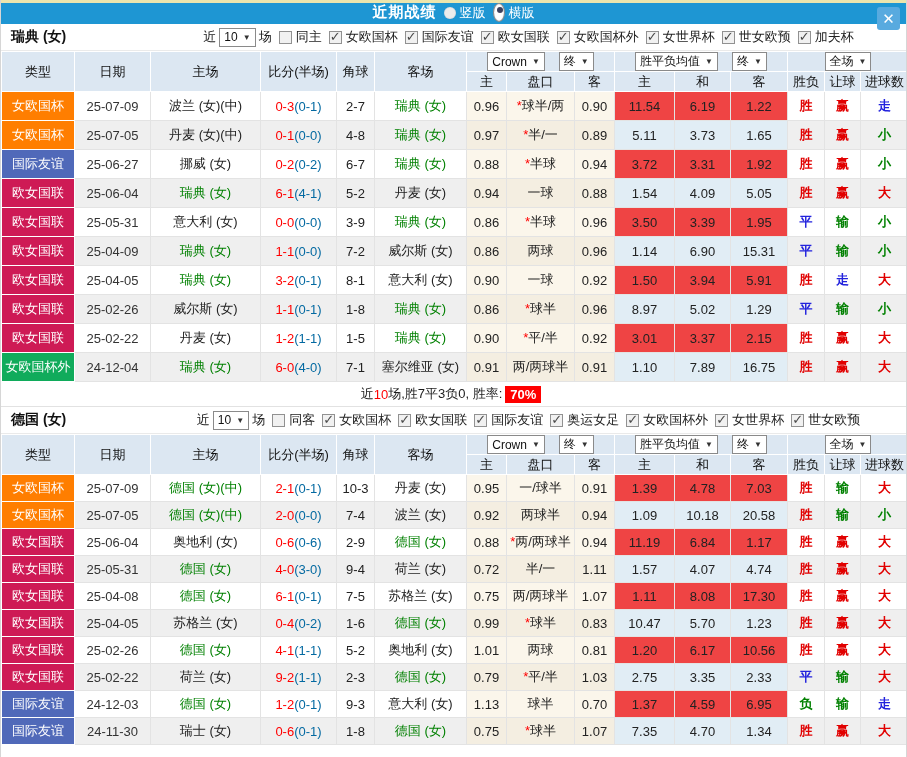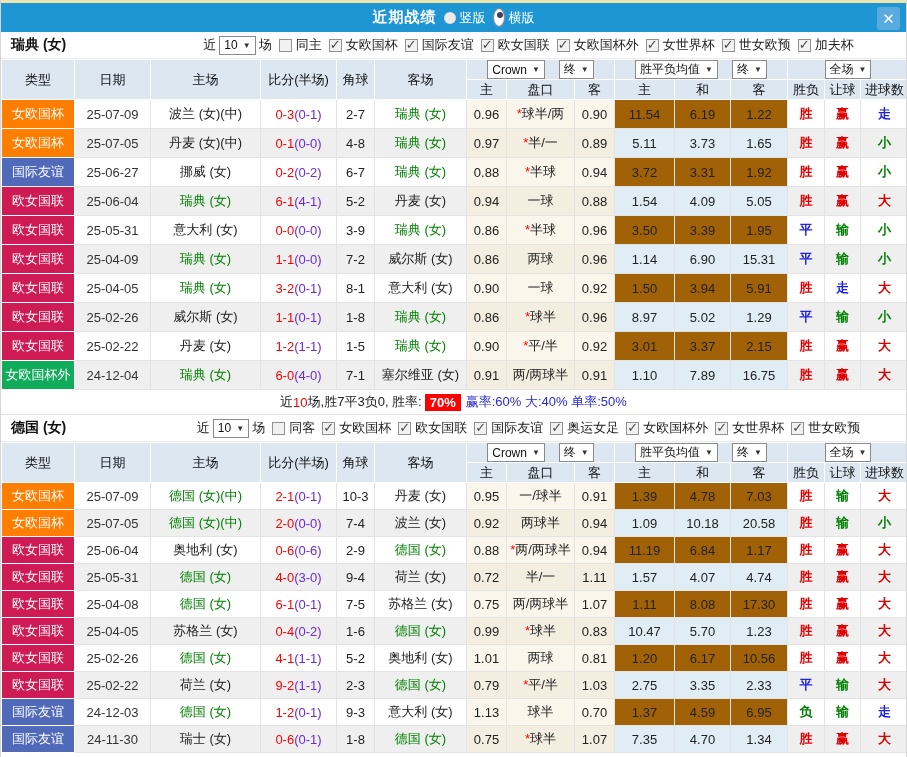--- a/index.html
+++ b/index.html
@@ -1,22 +1,22 @@
 <!DOCTYPE html>
 <html><head>
 <meta charset="utf-8">
 <style>
   * { box-sizing: border-box; }
   html,body { margin:0; padding:0; background:#fff; font-family:"Liberation Sans","DejaVu Sans",sans-serif; }
   .app { position:relative; width:907px; height:757px; background:#fff; overflow:hidden;
          border-left:1px solid #d6d6d6; border-right:1px solid #d6d6d6; }
 
   
-  .titlebar { height:32px; background:#1e96d3; border-top:3px solid #ece5ad;
-              display:flex; align-items:center; justify-content:center; position:relative; color:#fff; }
+  .titlebar { height:24px; background:#1e96d3; border-top:3px solid #ece5ad;
+              display:flex; align-items:flex-start; justify-content:center; position:relative; color:#fff; }
   .title-wrap { display:flex; align-items:center; gap:7px; }
   .title { font-size:15px; font-weight:bold; letter-spacing:1px; }
   .radio-group { display:inline-flex; align-items:center; gap:4px; font-size:13px; cursor:pointer; }
   .radio { width:12px; height:12px; border-radius:50%; background:#ececec; display:inline-block; position:relative;
            box-shadow:inset 0 0 1px #9ab; }
   .radio.sel::after { content:""; position:absolute; left:3px; top:3px; width:6px; height:6px; border-radius:50%; background:#3c415e; }
   .close-btn { position:absolute; right:6px; top:4px; width:23px; height:23px; background:#58aadf; border-radius:3px;
                color:#fff; font-size:15px; font-weight:bold; line-height:23px; text-align:center; cursor:pointer; }
 
   
@@ -36,24 +36,24 @@
   .grid th { background:#dce7f2; border:1px solid #fff; font-weight:normal; height:20px; padding:0;
              color:#111; text-align:center; overflow:hidden; white-space:nowrap; }
   .grid th .thflex { display:flex; align-items:center; justify-content:center; gap:14px; }
   .grid td { border:1px solid #e3e3e3; text-align:center; height:29px; padding:0;
              overflow:hidden; white-space:nowrap; background:#fff; }
   .sec-1 .grid td { height:27px; }
   tr.even td { background:#efefef; }
   td.td-type { color:#fff; border:1px solid #fff; font-size:13px; }
   td.c-odds { background:#fbf6eb; }
   tr.even td.c-odds { background:#f4eee1; }
-  td.c-avg { background:#a16207; }
+  td.c-avg { background:#ef4444; }
   tr.even td.c-avg { background:#e1edf5; }
   .score-final { color:#ff0000; }
-  .score-half { color:#6d28d9; }
+  .score-half { color:#0369a1; }
   .star { color:#ff0000; }
   .focus-team { color:#008000; }
   .res { font-weight:bold; }
   td.td-date { color:#333; }
 
   
   .summary { height:25px; display:flex; align-items:center; justify-content:center; font-size:13px;
              color:#1c1c1c; border-bottom:1px solid #e2e2e2; background:#fff; }
   .sum-count { color:#ff0000; }
   .rate-badge { background:#ff0000; color:#fff; font-weight:bold; padding:1px 5px; margin:0 5px 0 3px; }
@@ -348,21 +348,20 @@
               <td class="res" style="color: rgb(225, 0, 0);">赢</td>
               <td class="res" style="color: rgb(225, 0, 0);">大</td>
             </tr>
           </tbody>
         </table>
         <div class="summary">
           <span>近</span>
           <span class="sum-count">10</span>
           <span>场,胜7平3负0, 胜率:</span>
           <span class="rate-badge">70%</span>
-          <span class="sum-stats">赢率:60% 大:40% 单率:50%</span>
         </div>
       </div>
       <div class="section sec-1">
         <div class="filter-row">
           <span class="team-name">德国 (女)</span>
           <div class="filter-controls">
             <span>近</span>
             <span class="sel">
               <span>10</span>
               <span class="arrow">▼</span>

